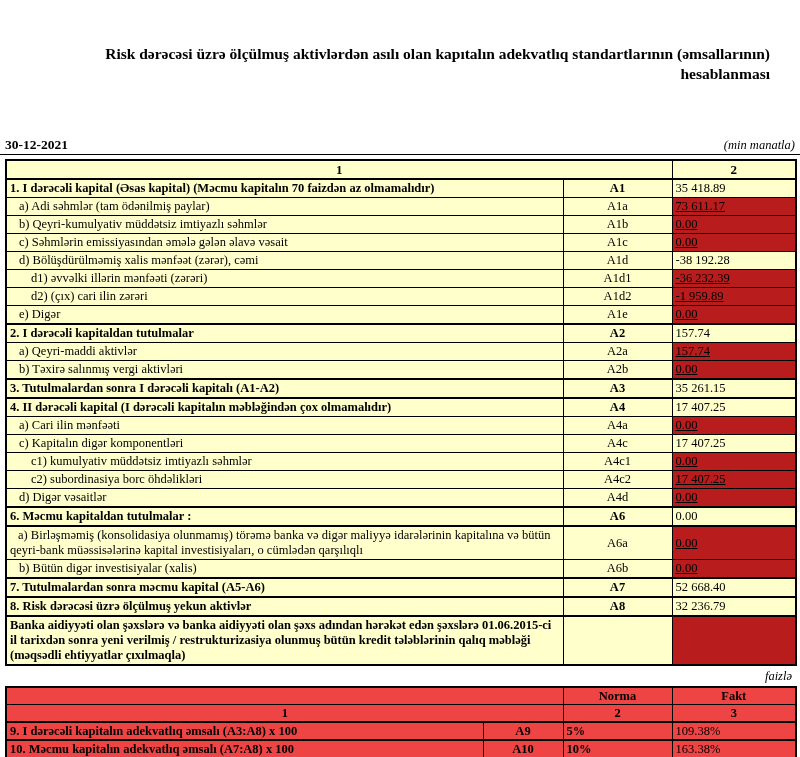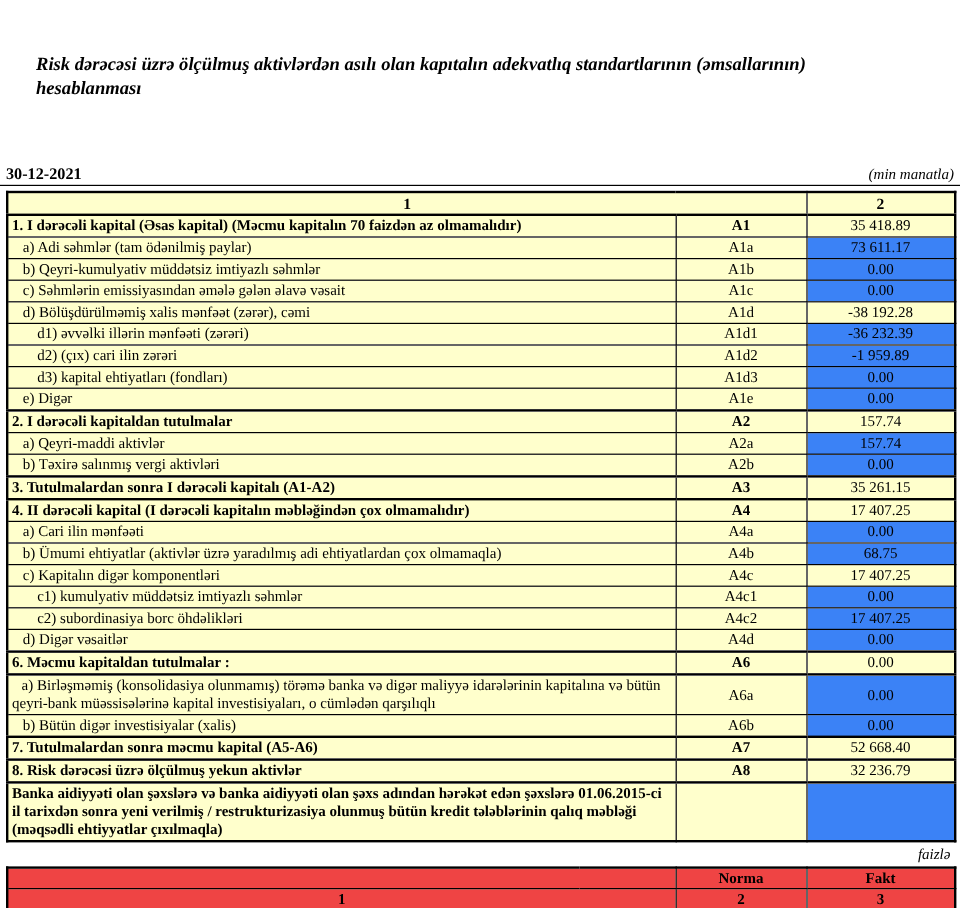--- a/index.html
+++ b/index.html
@@ -5,23 +5,22 @@
   html,body{margin:0;padding:0;}
   body{
     width:800px;height:757px;
     background:#ffffff;
     font-family:"Liberation Serif","DejaVu Serif",serif;
     color:#000;
     overflow:hidden;
   }
   .page{padding-top:44px;}
   .title{
-    text-align:left;font-weight:bold;font-size:15.5px;line-height:20px;
+    text-align:right;font-weight:bold;font-size:15.5px;line-height:20px;
     padding:0 30px;
-    font-style:italic;
   }
   .meta-row{
     display:flex;justify-content:space-between;align-items:flex-end;
     margin:14px 0 0 0;padding:0 5px 1px 5px;
     border-bottom:1.5px solid #000;
   }
   .date{font-weight:bold;font-size:13.5px;}
   .unit{font-style:italic;font-size:12.5px;margin-top:40px;}
   table{border-collapse:collapse;table-layout:fixed;margin:4px 0 0 5px;}
   .tbl{border:2px solid #000;width:790px;}
@@ -29,22 +28,22 @@
     border:1px solid #000;
     background:#FFFFCC;
     font-size:12.5px;line-height:15px;
     padding:1px 3px;
     height:15px;
     overflow:hidden;
   }
   tr.major > td{border-top-width:2px;}
   td.hdr{text-align:center;font-weight:bold;font-size:13px;}
   td.code{text-align:center;margin-left:32px;}
-  td.num{text-align:center;}
-  td.vw{background:#3b82f6;}
+  td.num{text-align:left;}
+  td.vw{background:#b91c1c;text-decoration:underline;}
   .b{font-weight:bold;}
   .lvl1{padding-left:12px !important;}
   .lvl2{padding-left:24px !important;}
   .ti8{text-indent:8px;}
   .faizle{
     text-align:right;font-style:italic;font-size:12.5px;
     padding:3px 8px 1px 0;
   }
   .tbl2{border:2px solid #000;width:790px;margin-top:1px;}
   .tbl2 td{
@@ -109,25 +108,20 @@
           <td class="lvl2">d1) əvvəlki illərin mənfəəti (zərəri)</td>
           <td class="code">A1d1</td>
           <td class="num vw">-36 232.39</td>
         </tr>
         <tr>
           <td class="lvl2">d2) (çıx) cari ilin zərəri</td>
           <td class="code">A1d2</td>
           <td class="num vw">-1 959.89</td>
         </tr>
         <tr>
-          <td class="lvl2">d3) kapital ehtiyatları (fondları)</td>
-          <td class="code">A1d3</td>
-          <td class="num vw">0.00</td>
-        </tr>
-        <tr>
           <td class="lvl1">e) Digər</td>
           <td class="code">A1e</td>
           <td class="num vw">0.00</td>
         </tr>
         <tr class="major">
           <td class="b">2. I dərəcəli kapitaldan  tutulmalar</td>
           <td class="code b">A2</td>
           <td class="num">157.74</td>
         </tr>
         <tr>
@@ -147,25 +141,20 @@
         </tr>
         <tr class="major">
           <td class="b">4. II dərəcəli  kapital (I dərəcəli  kapitalın  məbləğindən çox olmamalıdır)</td>
           <td class="code b">A4</td>
           <td class="num">17 407.25</td>
         </tr>
         <tr>
           <td class="lvl1">a) Cari ilin mənfəəti</td>
           <td class="code">A4a</td>
           <td class="num vw">0.00</td>
-        </tr>
-        <tr>
-          <td class="lvl1">b) Ümumi ehtiyatlar (aktivlər üzrə yaradılmış adi ehtiyatlardan çox olmamaqla)</td>
-          <td class="code">A4b</td>
-          <td class="num vw">68.75</td>
         </tr>
         <tr>
           <td class="lvl1">c)  Kapitalın digər komponentləri</td>
           <td class="code">A4c</td>
           <td class="num">17 407.25</td>
         </tr>
         <tr>
           <td class="lvl2">c1) kumulyativ müddətsiz imtiyazlı səhmlər</td>
           <td class="code">A4c1</td>
           <td class="num vw">0.00</td>

